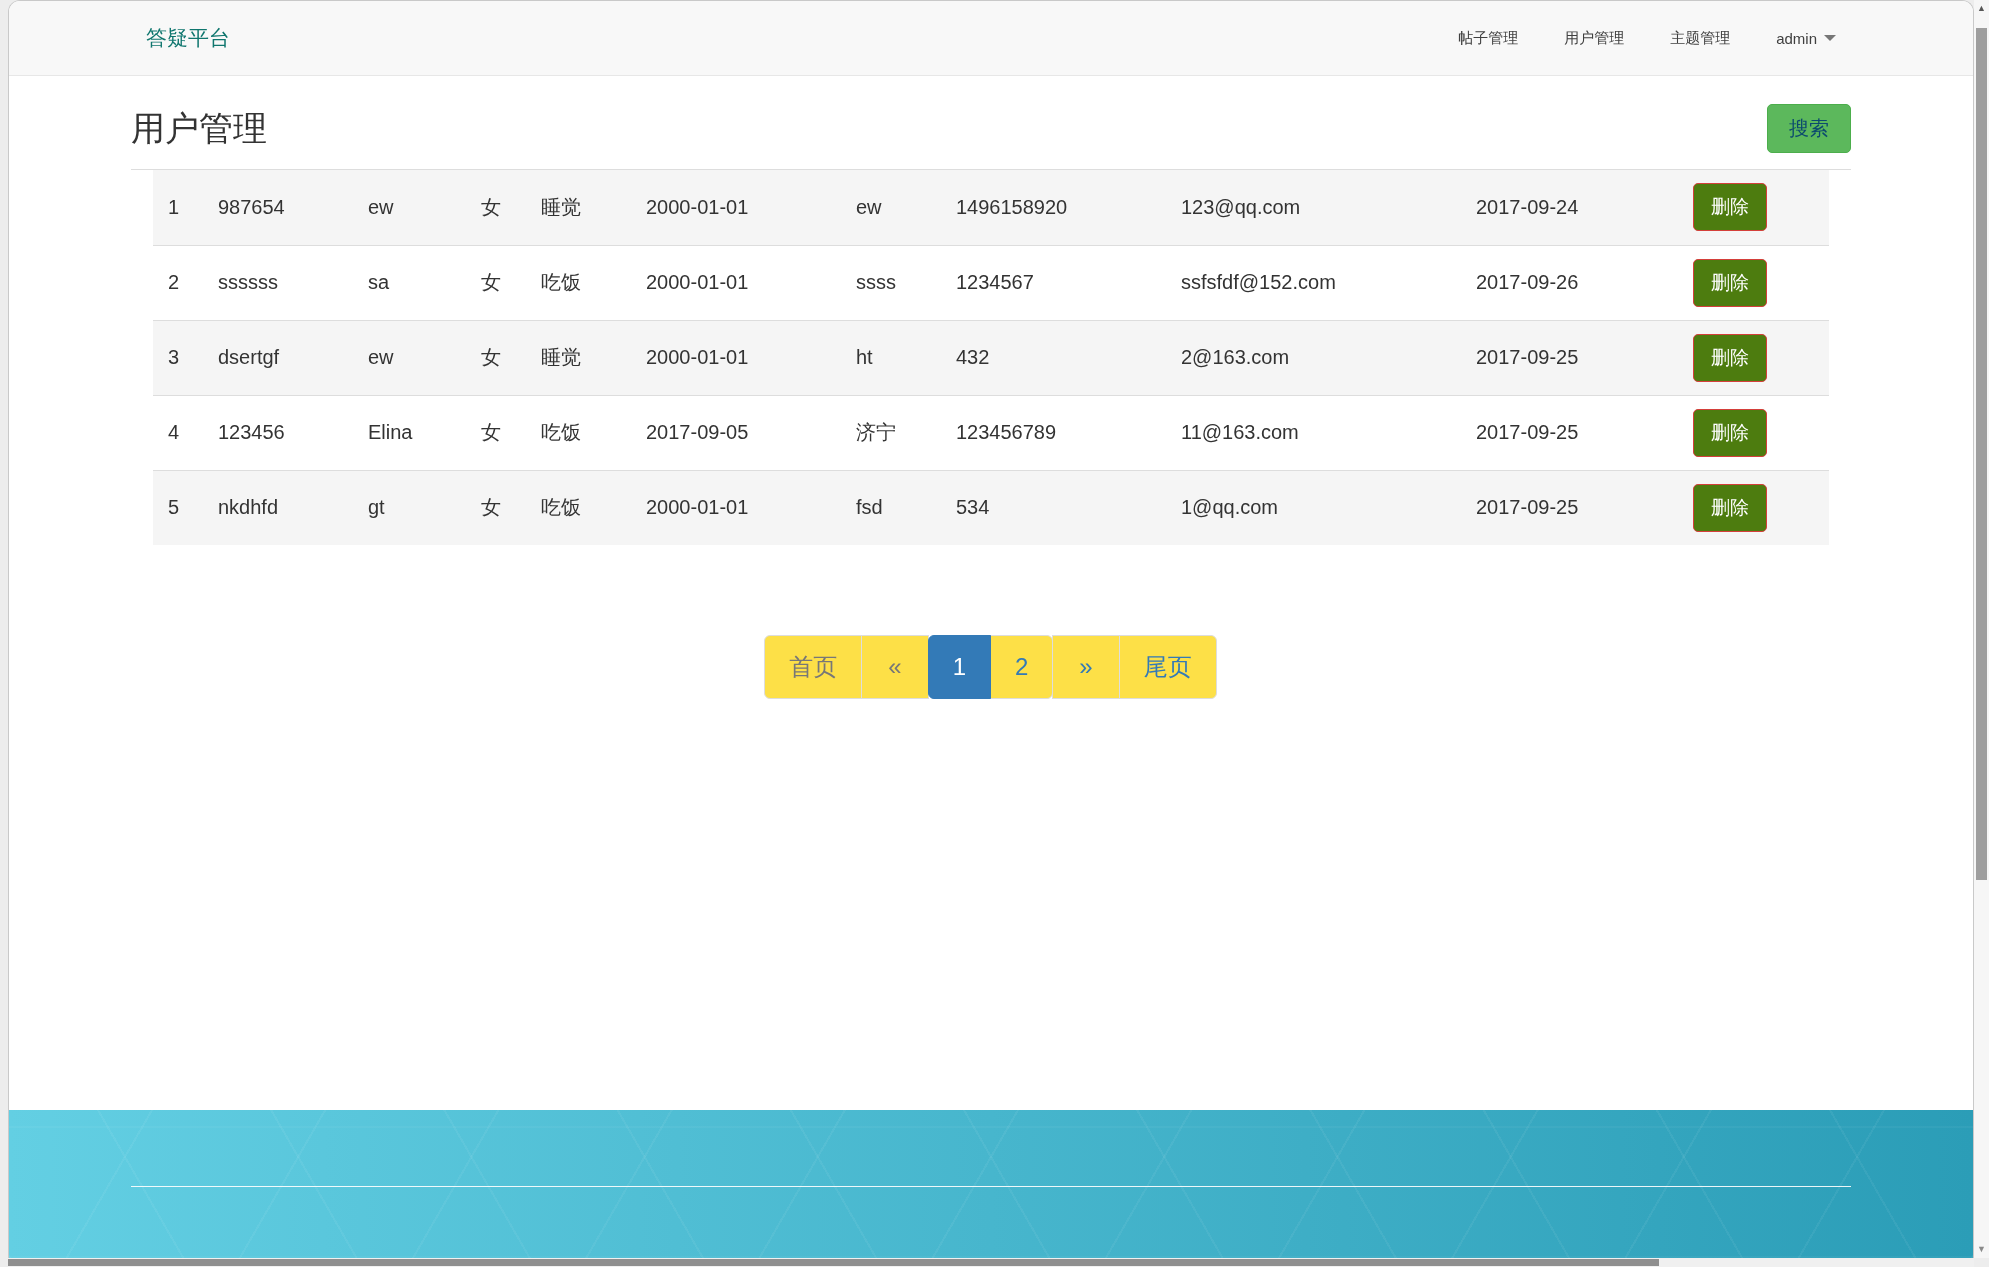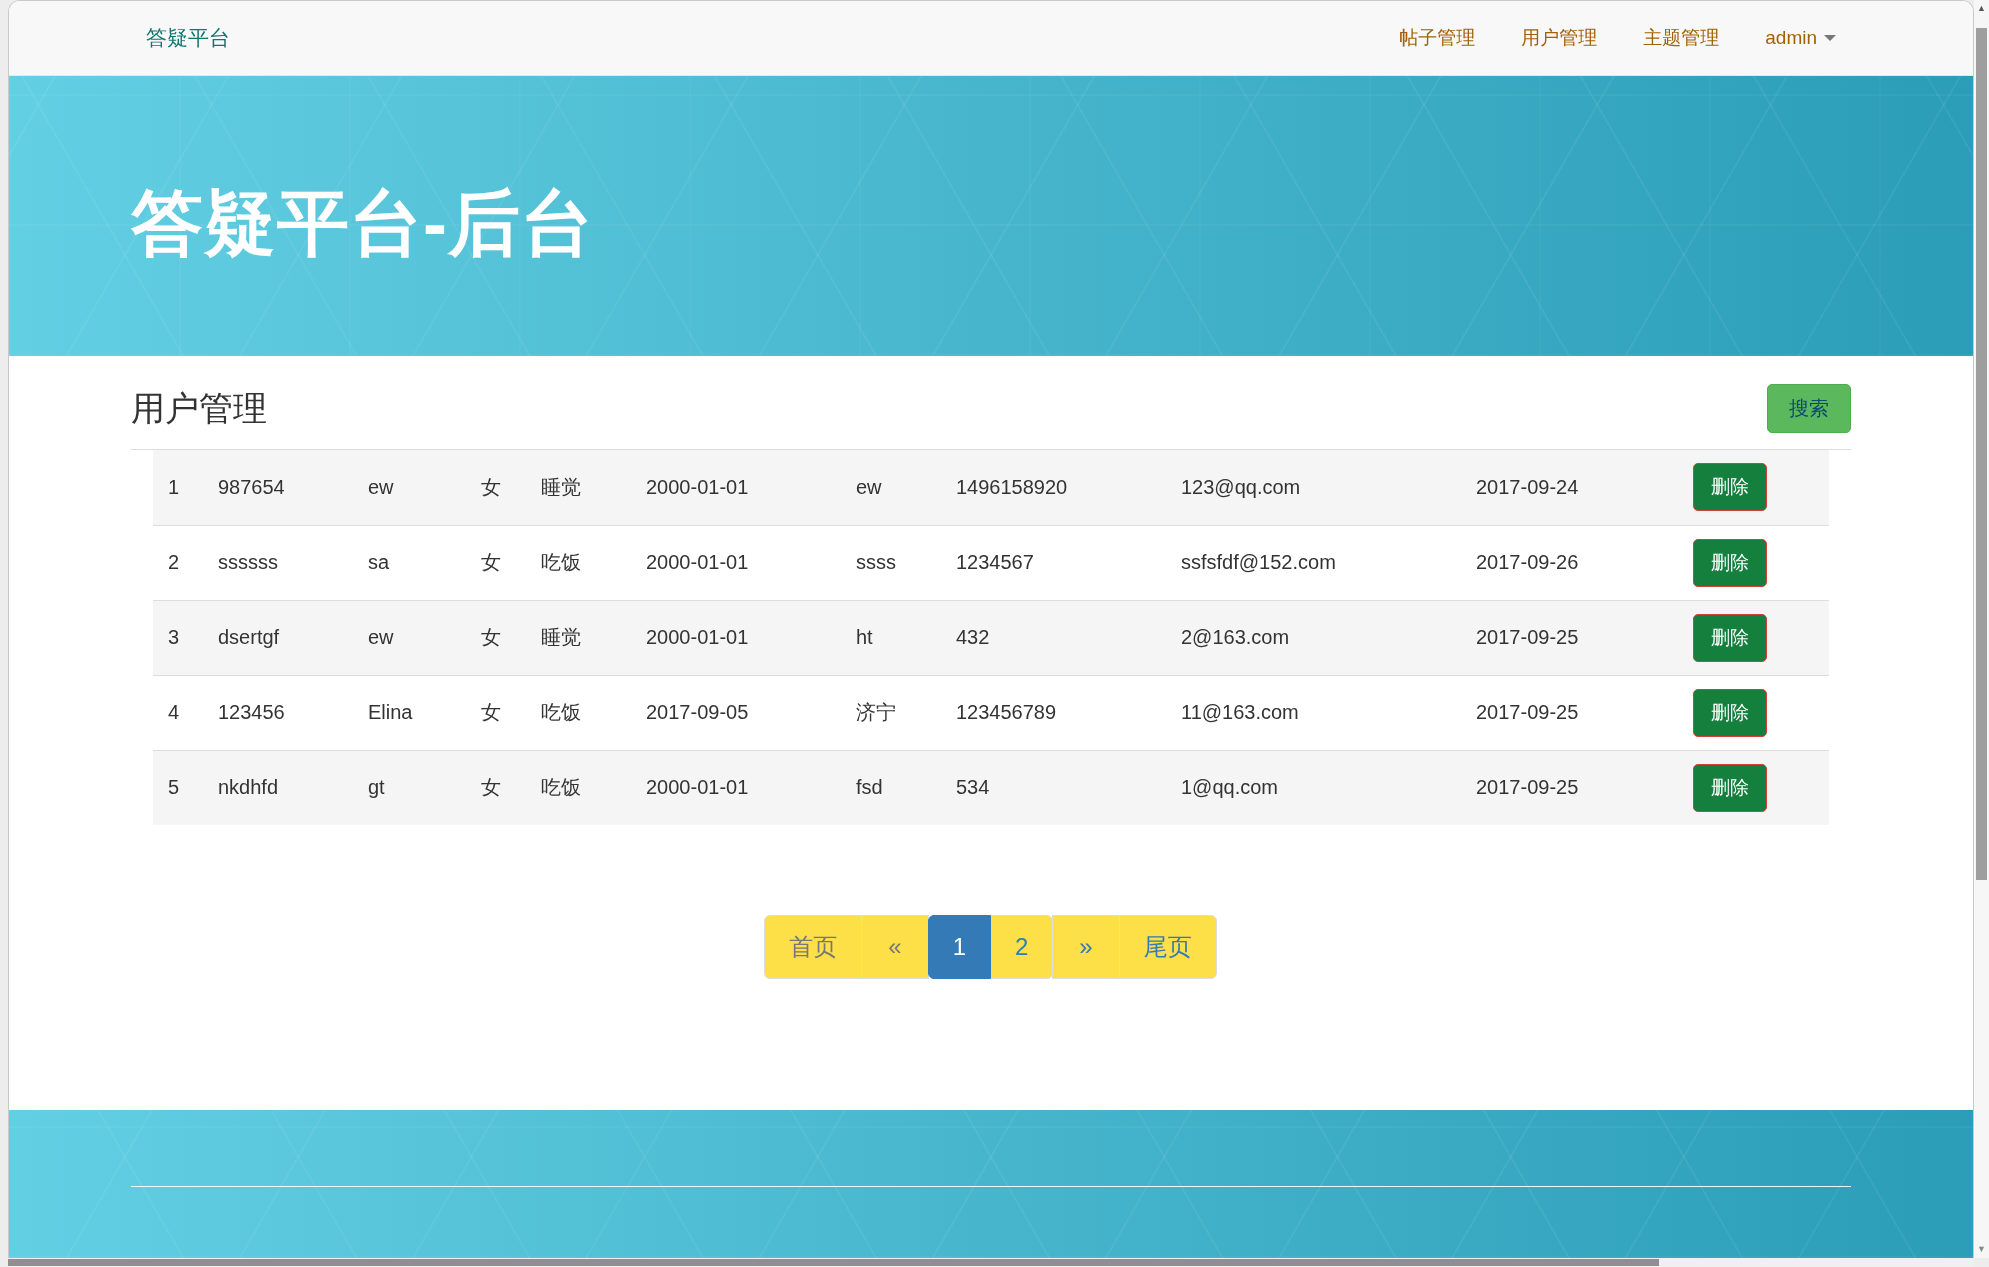--- a/index.html
+++ b/index.html
@@ -23,21 +23,21 @@
 
   
   .navbar {
     height:75px; background:#f8f8f8; border-bottom:1px solid #e7e7e7;
     flex:0 0 auto;
   }
   .navbar .container { display:flex; align-items:center; height:100%; padding:0 15px; }
   .brand { font-size:21px; color:#0f766e; text-decoration:none; cursor:pointer; }
   .nav-right { margin-left:auto; display:flex; align-items:center; list-style:none; }
   .nav-right li { margin-left:46px; }
-  .nav-right a { font-size:19px; color:#a16207; text-decoration:none; cursor:pointer; display:flex; align-items:center; }
+  .nav-right a { font-size:15px; color:#404040; text-decoration:none; cursor:pointer; display:flex; align-items:center; }
   .caret {
     display:inline-block; width:0; height:0; margin-left:7px;
     border-left:6px solid transparent; border-right:6px solid transparent;
     border-top:6px solid #777;
   }
 
   
   .hero {
     height:280px; flex:0 0 auto; position:relative;
     background-image:
@@ -58,21 +58,21 @@
     display:flex; align-items:center; justify-content:space-between;
     padding:28px 0 16px; border-bottom:1px solid #ddd;
   }
   .section-title { font-size:34px; font-weight:normal; color:#333; }
   .btn { display:inline-block; text-align:center; cursor:pointer; color:#0c4a6e; border-radius:5px; }
   .btn-success {
     background:#5cb85c; border:1px solid #4cae4c;
     font-size:20px; padding:10px 21px;
   }
   .btn-danger {
-    background:#15803d; border:1px solid #d43f3a;
+    background:#4d7c0f; border:1px solid #d43f3a;
     font-size:19px; padding:10px 17px; border-radius:5px; color:#fff; cursor:pointer;
     font-family:inherit;
   }
 
   
   table.user-table {
     width:1676px; margin:0 auto; border-collapse:collapse; table-layout:fixed;
   }
   .user-table td {
     height:75px; vertical-align:middle; padding-left:15px;
@@ -154,25 +154,20 @@
         <li>
           <a>
             <span>admin</span>
             <span class="caret"></span>
           </a>
         </li>
       </ul>
     </div>
   </nav>
 
-  <div class="hero">
-    <div class="container">
-      <div class="hero-title">答疑平台-后台</div>
-    </div>
-  </div>
 
   <div class="main">
     <div class="container">
       <div class="page-header">
         <h2 class="section-title">用户管理</h2>
         <button class="btn btn-success">搜索</button>
       </div>
 
       <table class="user-table">
         <colgroup>

